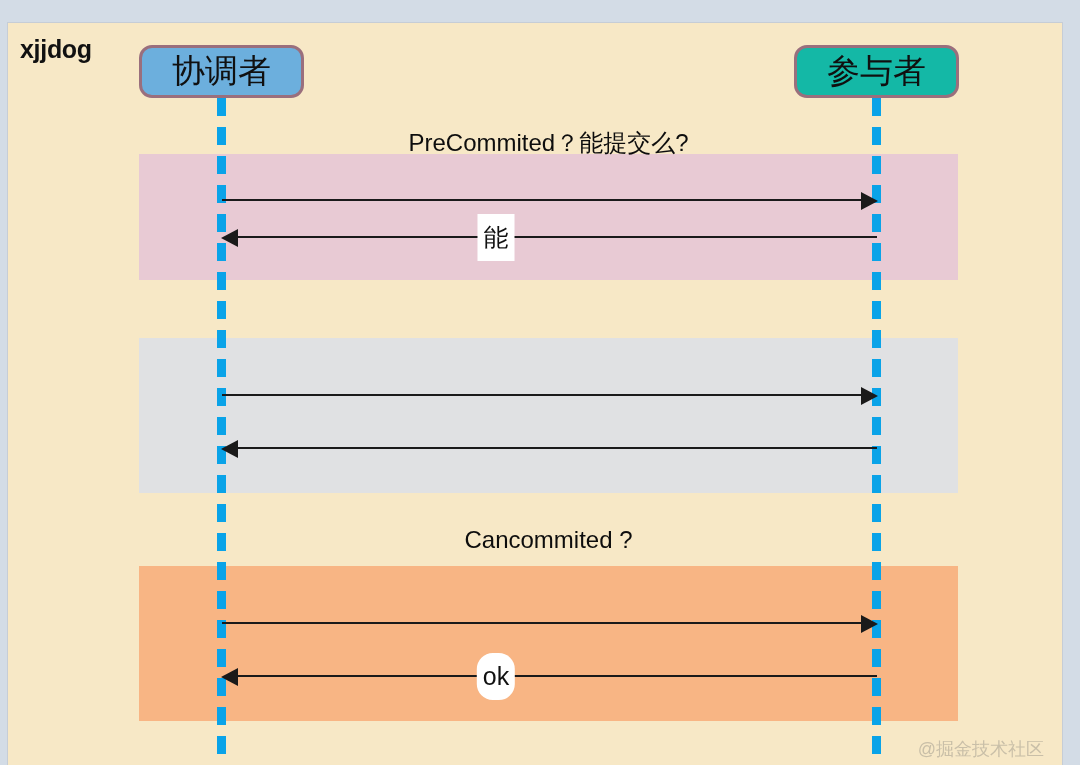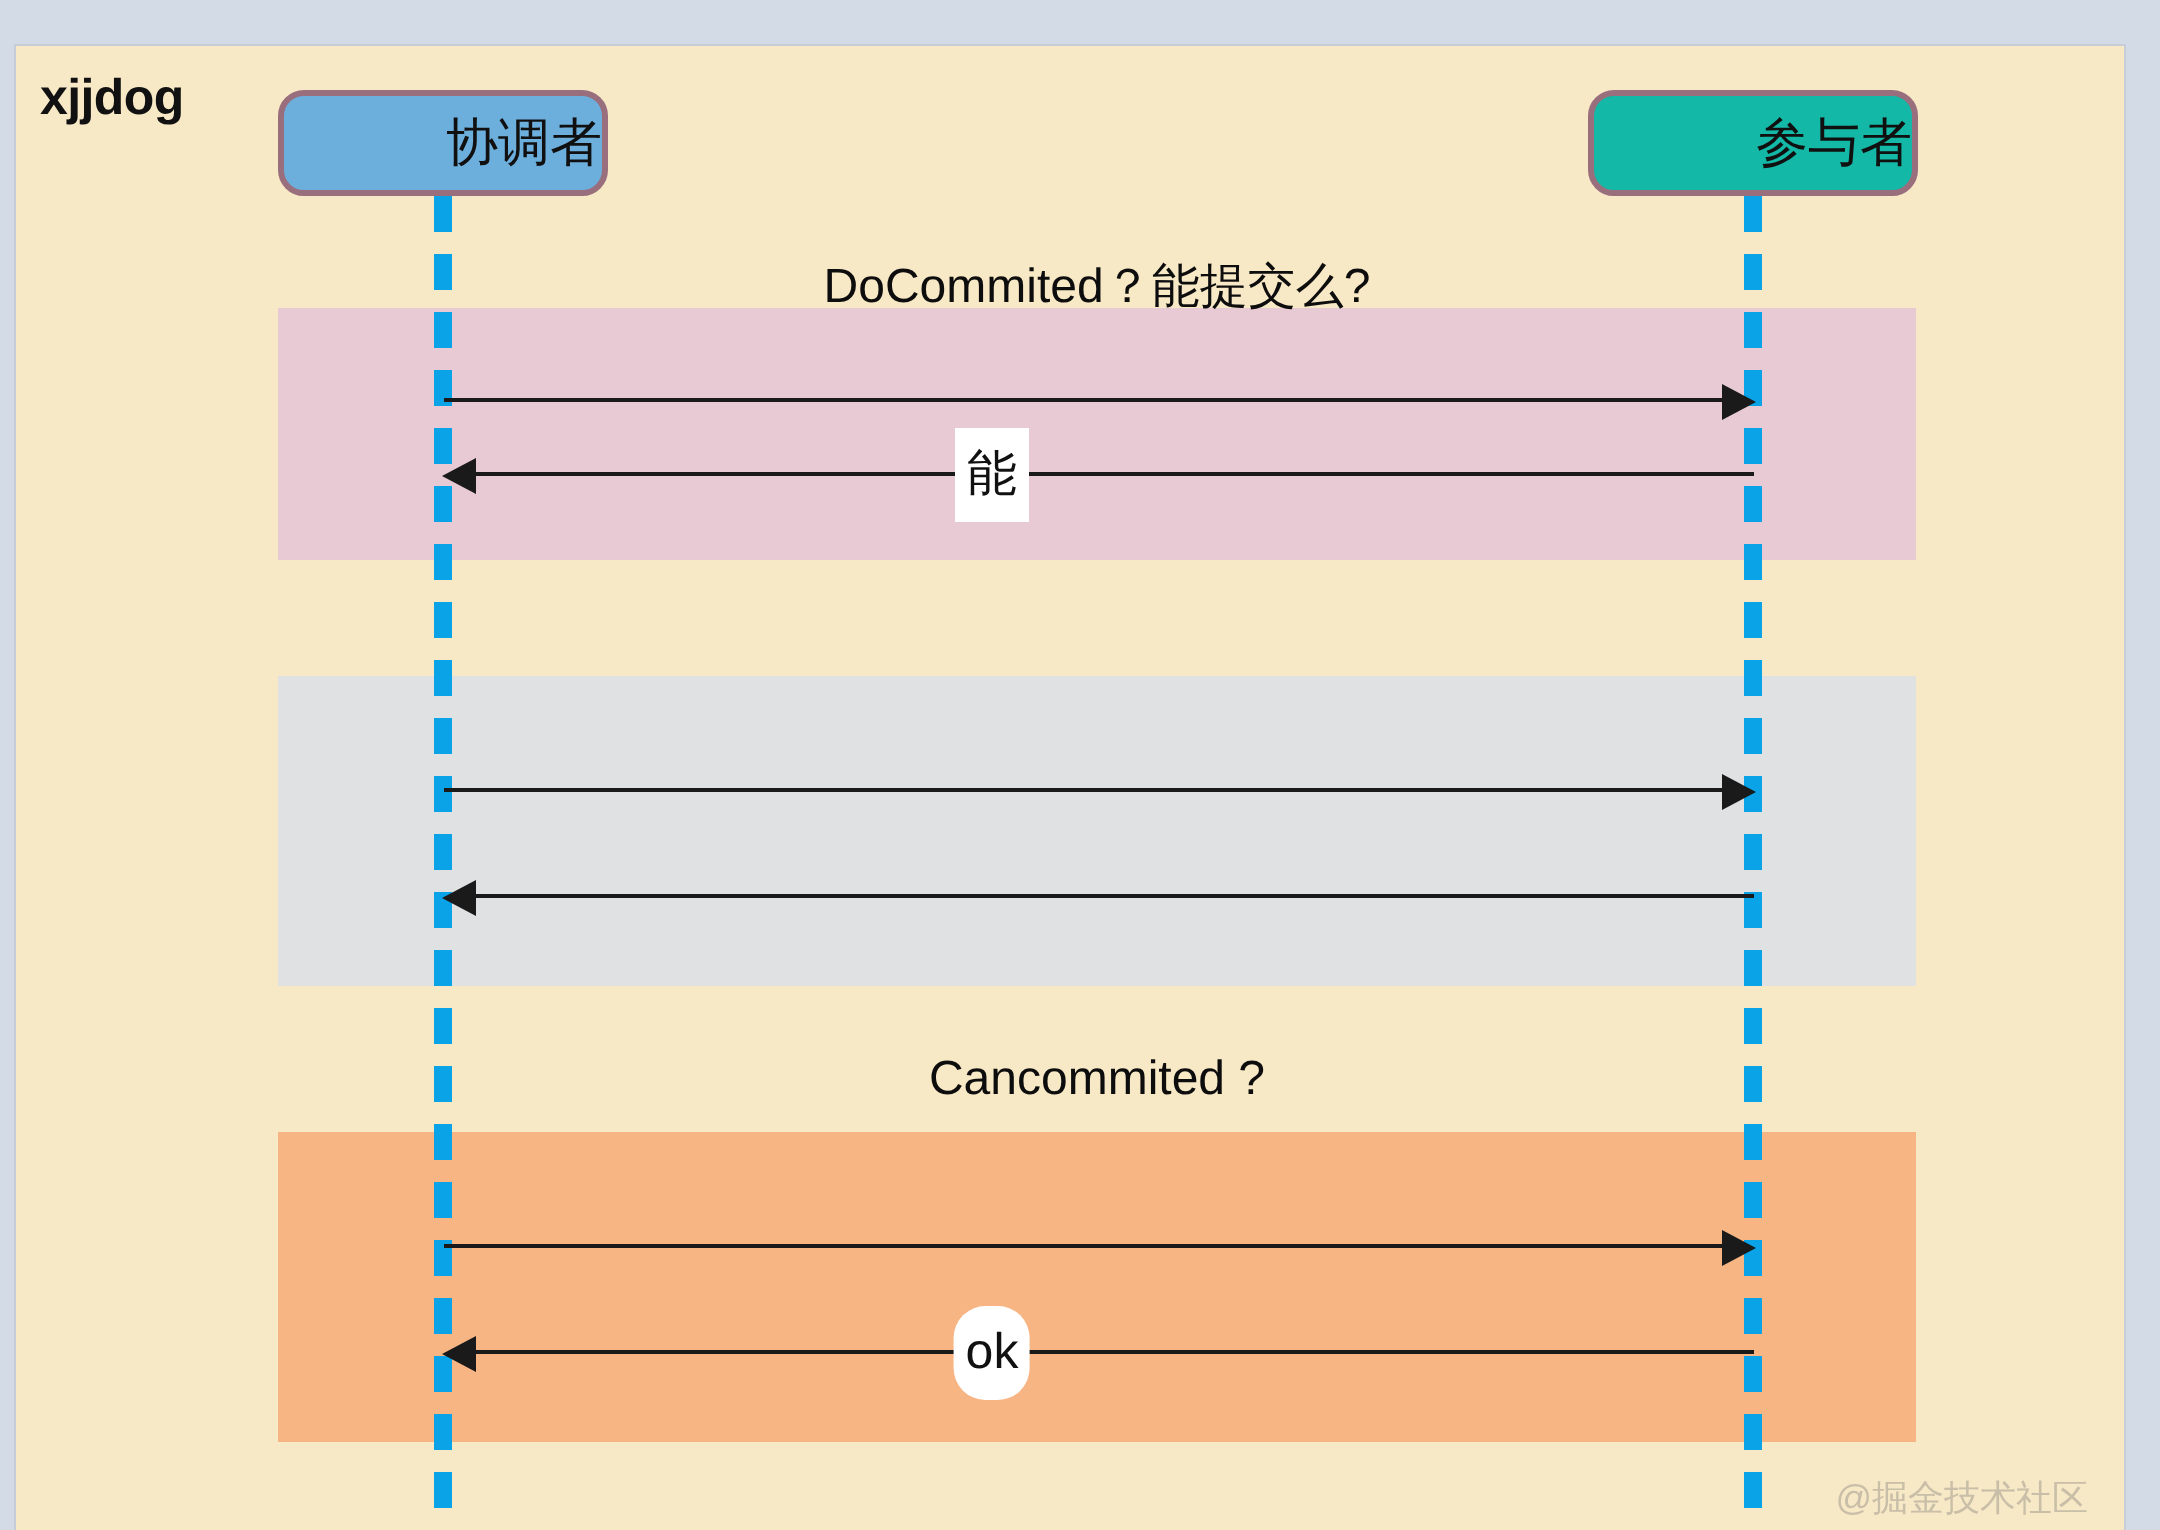--- a/index.html
+++ b/index.html
@@ -45,22 +45,22 @@
   }
 
   
   .actor {
     position: absolute;
     box-sizing: border-box;
     border: 3px solid #9a6f7d;
     border-radius: 13px;
     display: flex;
     align-items: center;
-    justify-content: flex-end;
-    font-size: 26px;
+    justify-content: center;
+    font-size: 33px;
     color: #101010;
     height: 53px;
   }
   .actor-coordinator {
     left: 131px;
     top: 22px;
     width: 165px;
     background: #6cafdd;
   }
   .actor-participant {
@@ -147,21 +147,21 @@
     <div class="actor actor-coordinator">
       <span>协调者</span>
     </div>
     <div class="actor actor-participant">
       <span>参与者</span>
     </div>
 
     <div class="lifeline lifeline-left"></div>
     <div class="lifeline lifeline-right"></div>
 
-    <div class="phase-label" style="top:104px;">DoCommited？能提交么?</div>
+    <div class="phase-label" style="top:104px;">PreCommited？能提交么?</div>
 
     <div class="arrow-line" style="left:214px; top:176px; width:641px;"></div>
     <div class="arrow-head right" style="left:853px; top:169px;"></div>
 
     <div class="arrow-line" style="left:222px; top:213px; width:647px;"></div>
     <div class="arrow-head left" style="left:213px; top:206px;"></div>
     <div class="msg-label" style="left:488px; top:191px;">能</div>
 
 
     <div class="arrow-line" style="left:214px; top:371px; width:641px;"></div>

